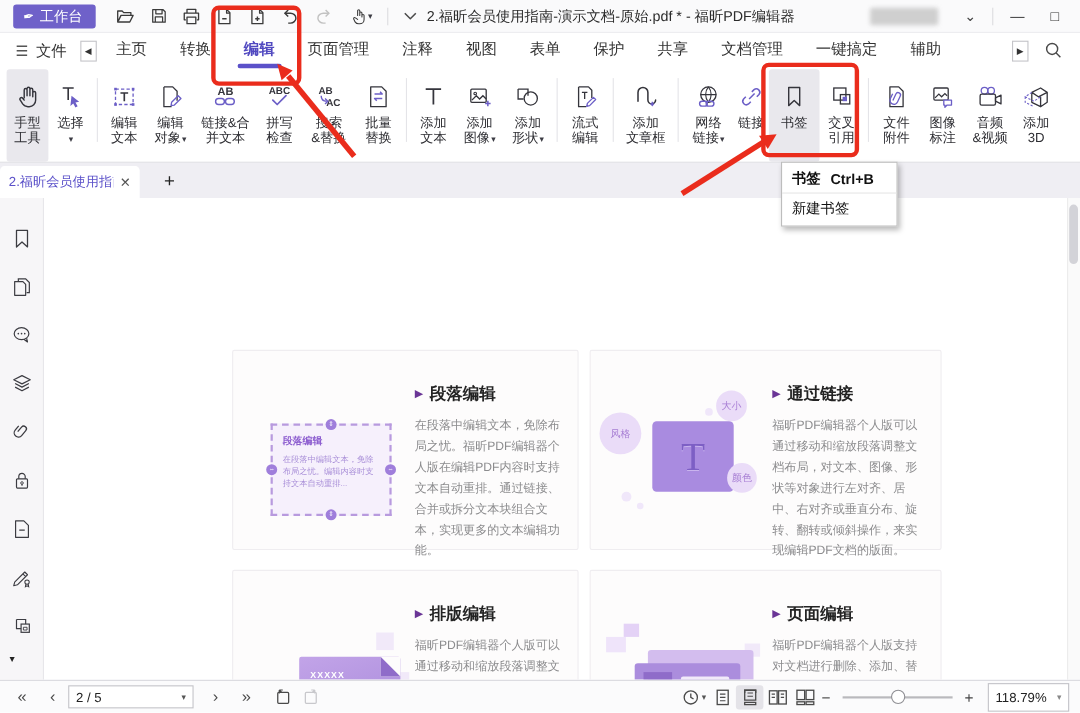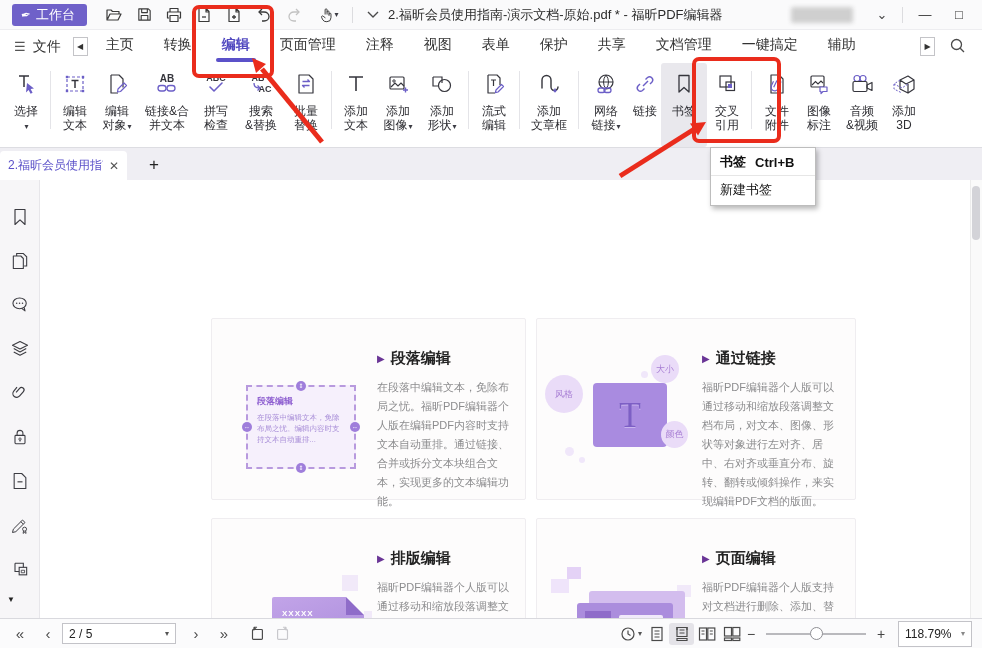--- a/index.html
+++ b/index.html
@@ -28,21 +28,21 @@
   .nav-box.left { margin-left:12px; }
   .menu-tabs { display:flex; gap:30px; margin-left:18px; }
   .menu-tab { font-size:14px; color:#333; position:relative; padding:4px 0 8px 0; white-space:nowrap; }
   .menu-tab.active { color:#5149c0; font-weight:bold; }
   .menu-tab.active .underline { position:absolute; left:50%; transform:translateX(-50%); bottom:0; width:40px; height:4px; border-radius:2px; background:#5b51c9; }
   .menubar .right { margin-left:auto; display:flex; align-items:center; gap:14px; margin-right:16px; }
 
   
   .toolbar { position:absolute; left:0; top:63px; width:982px; height:85px; background:#fff; border-bottom:1px solid #dddde2; display:flex; align-items:stretch; padding-left:6px; }
   .titem { display:flex; flex-direction:column; align-items:center; padding-top:9px; border-radius:3px; }
-  .titem .ticon { height:32px; display:flex; align-items:flex-start; justify-content:center; }
+  .titem .ticon { height:32px; display:flex; align-items:center; justify-content:center; }
   .titem .tl { font-size:12px; line-height:14px; color:#2e2e33; text-align:center; white-space:nowrap; }
   .titem.sel { background:#e9e8ed; }
   .caret { font-size:8px; color:#3c3c44; margin-left:1px; }
   .tsep { width:1px; background:#e4e4e8; height:58px; margin:8px 4px 0 4px; }
 
   
   .tabbar { position:absolute; left:0; top:148px; width:982px; height:32px; background:#efeef3; display:flex; align-items:flex-end; }
   .doc-tab { width:127px; height:29px; background:#fff; border-radius:4px 4px 0 0; display:flex; align-items:center; padding:0 8px; gap:6px; }
   .doc-tab .label { color:#5b51c9; font-size:12px; white-space:nowrap; overflow:hidden; }
   .doc-tab .close { color:#555; font-size:12px; margin-left:auto; }
@@ -232,20 +232,29 @@
     <div class="right">
       <div class="nav-box">▶</div>
       <span><svg width="17" height="17" viewBox="0 0 17 17">
             <circle cx="7.5" cy="7.5" r="5" fill="none" stroke="#4a4a4a" stroke-width="1.3"></circle>
             <path d="M11.2 11.2L15 15" stroke="#4a4a4a" stroke-width="1.3"></path>
           </svg></span>
     </div>
   </div>
 
   <div class="toolbar">
+    <div class="titem sel" style="width:38px">
+      <span class="ticon">
+          <svg width="24" height="24" viewBox="0 0 24 24">
+            <path d="M9 13V5.8a1.3 1.3 0 012.6 0V11m0-5.8V4.6a1.3 1.3 0 012.6 0V11m0-5.5a1.3 1.3 0 012.6 0V12m0-3.6a1.3 1.3 0 012.6 0v6.8A5.8 5.8 0 0113.6 21h-1.2a5.8 5.8 0 01-4.8-2.5l-2.3-3.6a1.4 1.4 0 012.3-1.6L9 15" fill="none" stroke="#35353c" stroke-width="1.3" stroke-linecap="round" stroke-linejoin="round"></path>
+          </svg>
+        </span>
+      <span class="tl">手型</span>
+      <span class="tl">工具</span>
+    </div>
     <div class="titem" style="width:40px">
       <span class="ticon">
           <svg width="24" height="24" viewBox="0 0 24 24">
             <path d="M5 4h10M10 4v11" fill="none" stroke="#35353c" stroke-width="1.5"></path>
             <path d="M13 11l7 5.6-3.4.5 2 3.6-2 1.1-2-3.7-2.6 2.3z" fill="#6c5fc7"></path>
           </svg>
         </span>
       <span class="tl">选择</span>
       <span class="tl"><span class="caret">▾</span></span>
     </div>

